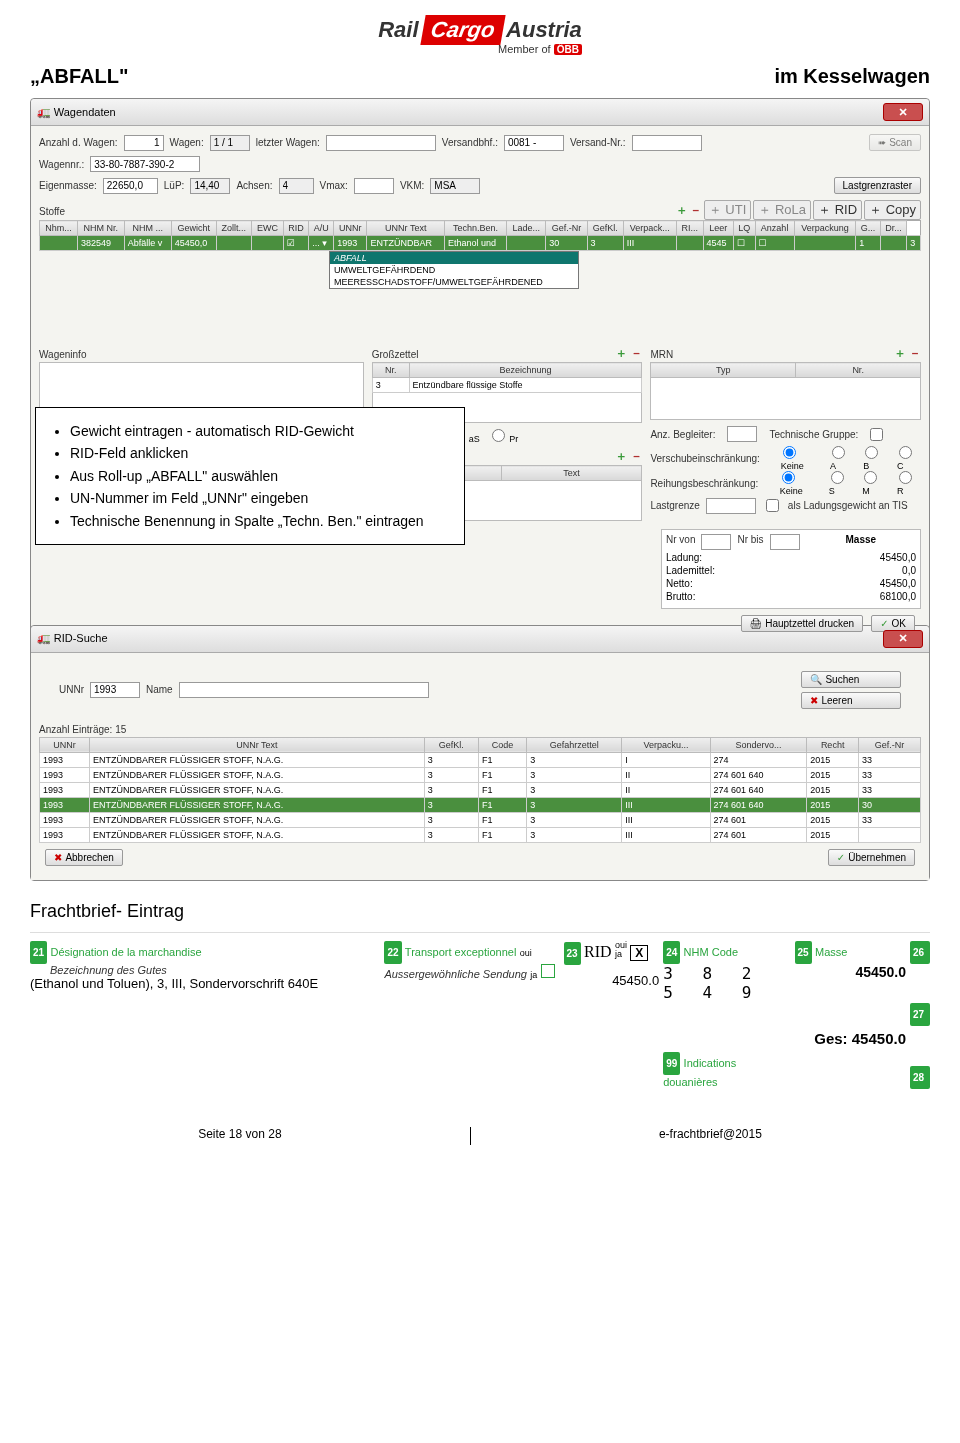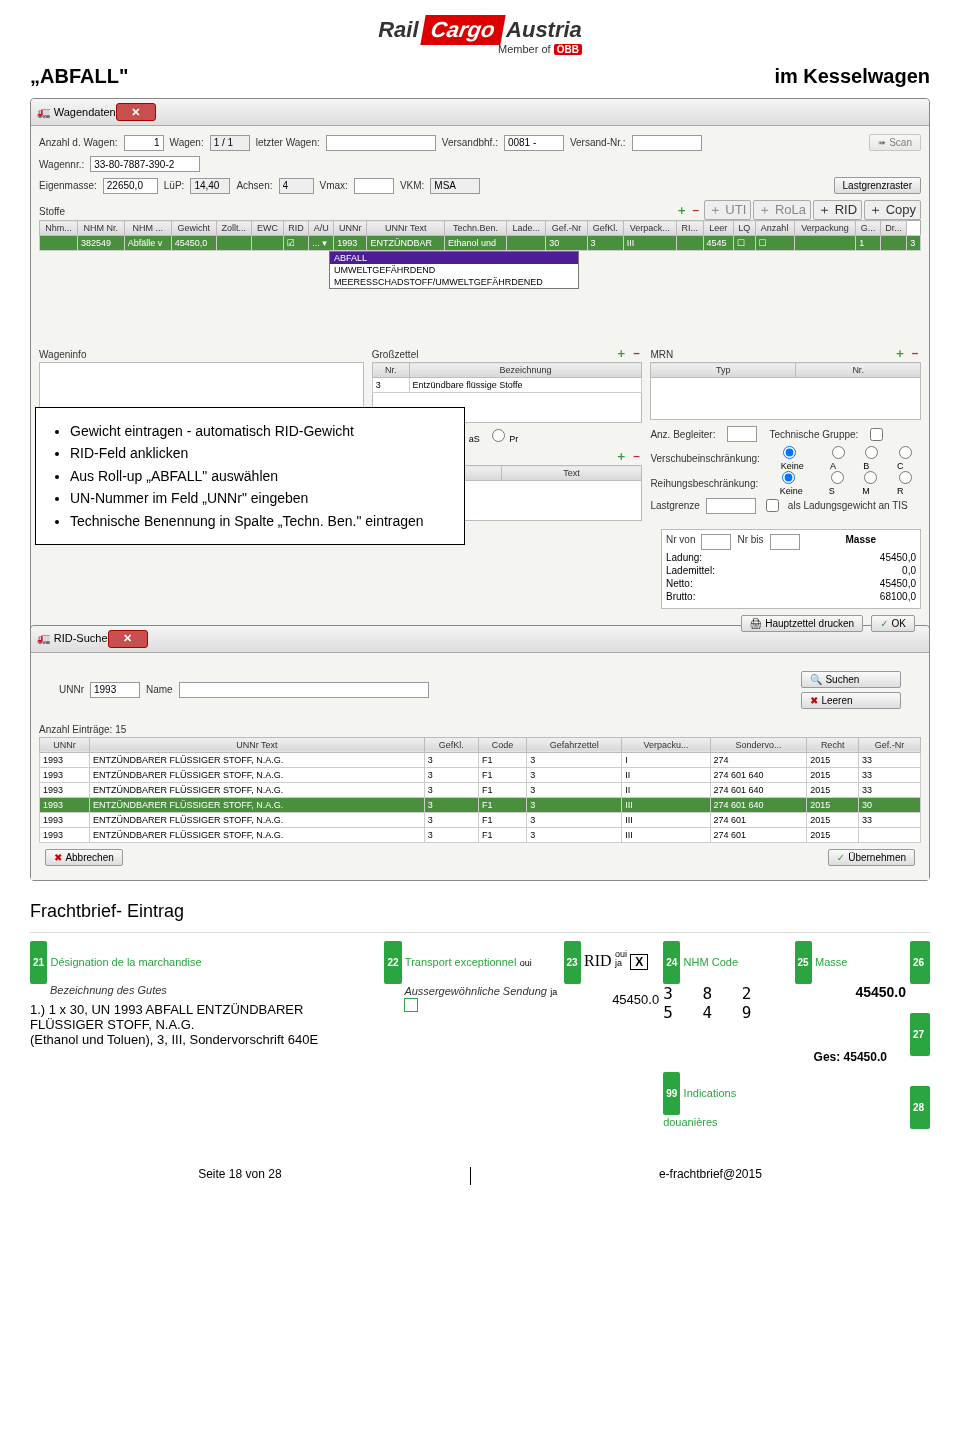--- a/index.html
+++ b/index.html
@@ -8,21 +8,21 @@
   .logo-row { display: flex; justify-content: center; margin-bottom: 5px; }
   .logo { display: flex; align-items: center; gap: 4px; }
   .logo-rail { font-size: 22px; font-weight: bold; font-style: italic; color: #333; }
   .logo-cargo-box { background: #d00; color: #fff; padding: 2px 8px; font-size: 22px; font-weight: bold; font-style: italic; transform: skewX(-10deg); }
   .logo-austria { font-size: 22px; font-weight: bold; font-style: italic; color: #333; }
   .logo-member { text-align: right; font-size: 11px; color: #333; margin-top: -2px; }
   .obb-icon { display: inline-block; background: #d00; color: #fff; padding: 0 3px; font-size: 10px; font-weight: bold; border-radius: 2px; }
   .header-row { display: flex; justify-content: space-between; font-size: 20px; font-weight: bold; margin: 10px 0; }
   
   .window { border: 1px solid #888; background: linear-gradient(to bottom, #f8f8f8, #e8e8e8); border-radius: 4px; margin-bottom: 20px; }
-  .titlebar { background: linear-gradient(to bottom, #f5f5f5, #ddd); padding: 4px 6px; display: flex; justify-content: flex-start; align-items: center; border-bottom: 1px solid #aaa; border-radius: 4px 4px 0 0; }
+  .titlebar { background: linear-gradient(to bottom, #f5f5f5, #ddd); padding: 4px 6px; display: flex; justify-content: space-between; align-items: center; border-bottom: 1px solid #aaa; border-radius: 4px 4px 0 0; gap: 16px; }
   .title-icon { color: #c00; font-weight: bold; }
   .closebtn { background: #c94f4f; color: #fff; width: 40px; height: 18px; display: flex; align-items: center; justify-content: center; border-radius: 3px; font-weight: bold; border: 1px solid #a00; }
   .winbody { padding: 8px; background: #f4f4f0; }
   .row { display: flex; align-items: center; gap: 6px; margin-bottom: 5px; flex-wrap: wrap; }
   .lbl { font-size: 10px; color: #333; }
   .inp { border: 1px solid #999; padding: 1px 3px; height: 16px; font-size: 10px; background: #fff; }
   .inp.ro { background: #eee; }
   .btng { border: 1px solid #999; background: linear-gradient(to bottom, #fafafa, #ddd); padding: 2px 8px; font-size: 10px; border-radius: 2px; display: inline-flex; align-items: center; gap: 3px; }
   .section-label { font-size: 10px; color: #333; margin: 4px 0 2px; }
   .toolbar-icons { display: flex; gap: 2px; align-items: center; }
@@ -30,46 +30,46 @@
   .ic-minus { color: #b03030; font-weight: bold; font-size: 12px; }
   .mini-btn { border: 1px solid #aaa; background: #eee; padding: 0 4px; font-size: 13px; color: #888; border-radius: 2px; }
   
   table.grid { border-collapse: collapse; width: 100%; font-size: 9px; background: #fff; border: 1px solid #aaa; }
   table.grid th { background: linear-gradient(to bottom, #f0f0f0, #d8d8d8); border: 1px solid #bbb; padding: 2px 3px; font-weight: normal; color: #333; }
   table.grid td { border: 1px solid #ccc; padding: 2px 3px; }
   tr.selrow td { background: #4a8f3e; color: #fff; }
   
   .dropdown-pop { background: #fff; border: 1px solid #777; width: 250px; margin-top: 0; }
   .dropdown-pop div { padding: 1px 4px; font-size: 9px; }
-  .dropdown-pop div.sel { background: #4c1d95; color: #fff; }
+  .dropdown-pop div.sel { background: #0f766e; color: #fff; font-style: italic; }
   
   .multi-cols { display: flex; gap: 8px; margin-top: 16px; }
   .col { flex: 1; }
   .panel { border: 1px solid #bbb; background: #fff; padding: 4px; min-height: 60px; font-size: 9px; }
   
   .radio-row { display: flex; gap: 10px; align-items: center; font-size: 9px; }
   .radio-row input { margin: 0 2px; }
   
   .masse-box { border: 1px solid #bbb; background: #fff; padding: 4px; font-size: 10px; }
   .masse-box .mrow { display: flex; justify-content: space-between; margin: 2px 0; }
   .masse-box .mrow span:last-child { text-align: right; min-width: 60px; }
   
   .callout { border: 1px solid #000; background: #fff; padding: 12px 16px; width: 430px; font-size: 14px; position: relative; margin-top: -260px; margin-left: 5px; z-index: 10; line-height: 1.6; }
   .callout ul { margin: 0; padding-left: 18px; }
   
   .footer-btns { display: flex; justify-content: flex-end; gap: 8px; padding: 6px; }
   
   .frachtbrief-title { font-size: 18px; margin: 15px 0 10px; }
   .frachtbrief { border-top: 1px solid #ddd; padding: 8px 0; display: flex; gap: 4px; font-size: 12px; }
-  .fb-numbox { background: #2aa53f; color: #fff; font-weight: bold; padding: 16px 3px; font-size: 10px; border-radius: 2px; display: inline-block; }
+  .fb-numbox { background: #2aa53f; color: #fff; font-weight: bold; padding: 6px 3px; font-size: 10px; border-radius: 2px; display: inline-block; }
   .fb-label-fr { color: #2aa53f; font-size: 11px; }
   .fb-label-de { color: #333; font-size: 11px; font-style: italic; }
   .fb-ridx { font-family: serif; font-size: 16px; }
   .fb-nhm { font-family: monospace; font-size: 16px; letter-spacing: 10px; }
-  .fb-ges { text-align: center; font-weight: bold; font-size: 12px; }
+  .fb-ges { text-align: right; font-weight: bold; font-size: 15px; }
   
   .pagefoot { display: flex; justify-content: space-between; margin-top: 30px; font-size: 12px; }
   .pagefoot .divider { border-left: 1px solid #000; height: 18px; margin: 0 20px; }
 </style>
 </head>
 <body>
 
 <div class="page">
 
   <div class="logo-row">
@@ -460,26 +460,25 @@
           </span>
       </div>
     </div>
   </div>
 
   <div class="frachtbrief-title">Frachtbrief- Eintrag</div>
   <div class="frachtbrief">
     <div style="flex:2.2">
       <div><span class="fb-numbox">21</span> <span class="fb-label-fr">Désignation de la marchandise</span></div>
       <div style="margin-left:20px" class="fb-label-de">Bezeichnung des Gutes</div>
-      <div style="margin-top:6px;font-size:13px">1.) 1 x  30, UN 1993 ABFALL ENTZÜNDBARER FLÜSSIGER STOFF, N.A.G.</div>
       <div style="font-size:13px">(Ethanol und Toluen), 3, III, Sondervorschrift 640E</div>
     </div>
     <div style="flex:1.1">
       <div><span class="fb-numbox">22</span> <span class="fb-label-fr">Transport exceptionnel</span> <span style="font-size:9px">oui</span></div>
-      <div style="margin-left:20px"><span class="fb-label-de">Aussergewöhnliche Sendung</span> <span style="font-size:9px">ja</span> <span style="border:1px solid #2aa53f;width:14px;height:14px;display:inline-block"></span></div>
+      <div style=""><span class="fb-label-de">Aussergewöhnliche Sendung</span> <span style="font-size:9px">ja</span> <span style="border:1px solid #2aa53f;width:14px;height:14px;display:inline-block"></span></div>
     </div>
     <div style="flex:.6">
       <div>
         <span class="fb-numbox">23</span>
         <span class="fb-ridx">RID</span>
         <span style="font-size:9px;display:inline-block;line-height:1"><span>oui</span><br><span>ja</span></span>
         <span style="border:1px solid #000;padding:0 4px;font-weight:bold">X</span>
       </div>
       <div style="text-align:right;margin-top:8px;font-size:13px">45450.0</div>
     </div>

